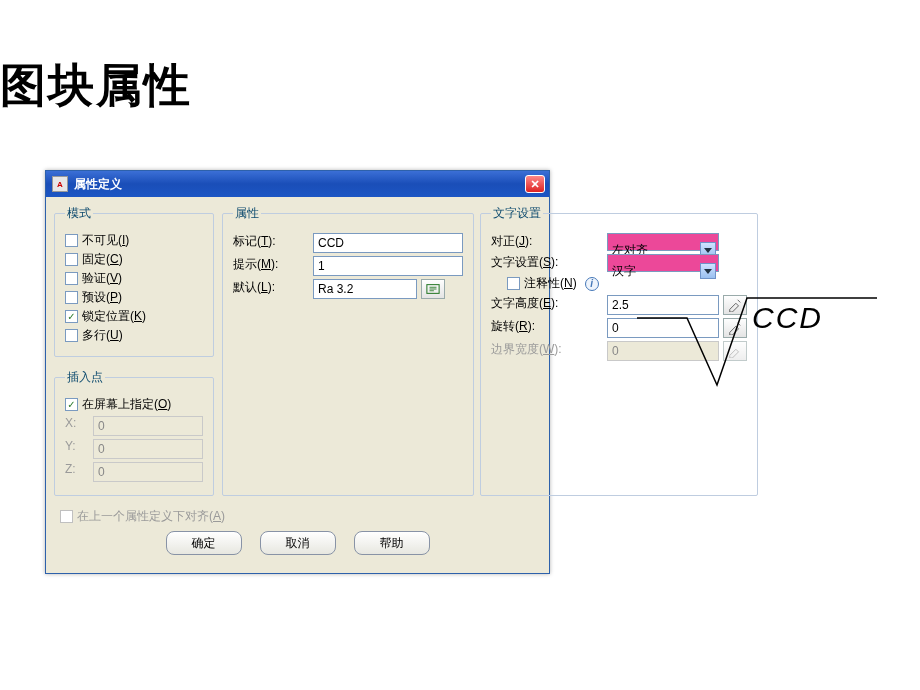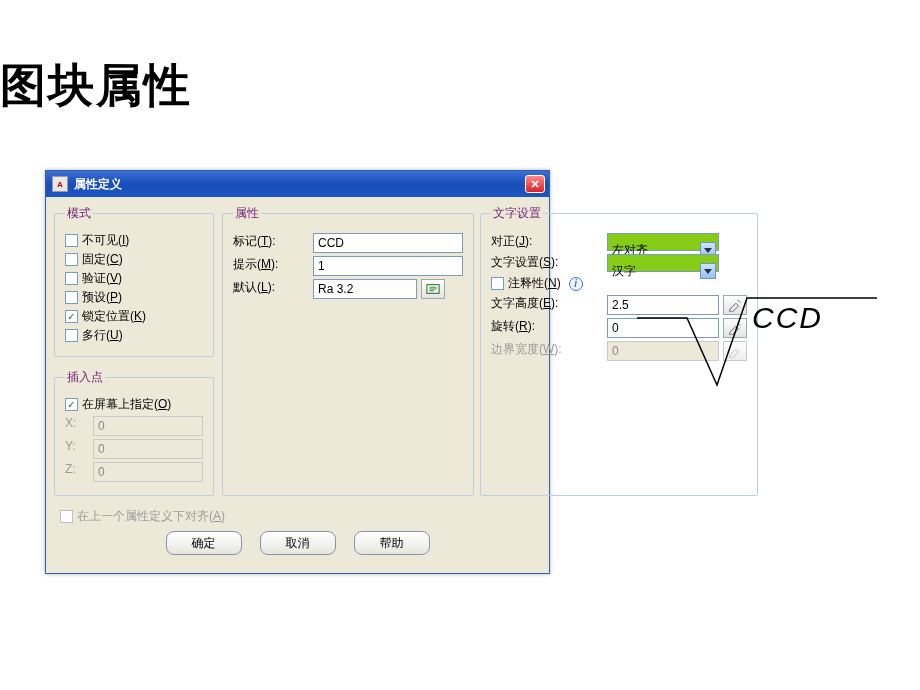--- a/index.html
+++ b/index.html
@@ -8,39 +8,39 @@
 
   .dialog { position:absolute; left:45px; top:170px; width:505px; background:#ECE9D8; border:1px solid #2d61ab; box-shadow:0 0 4px rgba(0,0,0,.3); font-size:12px; }
   .titlebar { height:26px; background:linear-gradient(to bottom,#3b6fd6 0%,#1a4eb8 50%,#1c56c4 100%); display:flex; align-items:center; padding:0 4px 0 6px; color:#fff; font-weight:bold; }
   .titlebar .app-icon { width:16px; height:16px; background:#e7e7e7; border:1px solid #999; margin-right:6px; display:flex; align-items:center; justify-content:center; font-size:8px; color:#c00; }
   .titlebar .titletext { flex:1; }
   .close-btn { width:20px; height:18px; background:linear-gradient(to bottom,#f88,#d22); border:1px solid #fff; border-radius:3px; display:flex; align-items:center; justify-content:center; color:#fff; font-weight:bold; font-size:11px; cursor:pointer; }
 
   .body { padding:8px; }
   .row1 { display:flex; gap:8px; }
   fieldset.groupb { border:1px solid #bfcde0; border-radius:2px; padding:8px 10px 10px 10px; margin:0 0 6px 0; }
-  fieldset.groupb > legend { color:#701a75; padding:0 2px; font-size:12px; }
+  fieldset.groupb > legend { color:#0c4a6e; padding:0 2px; font-size:12px; }
   .col-left { width:166px; display:flex; flex-direction:column; gap:6px; }
   .col-right { flex:1; display:flex; flex-direction:row; gap:6px; }
 
   .chk-line { display:flex; align-items:center; gap:4px; margin:2px 0; }
   .chk { width:13px; height:13px; border:1px solid #7a9ac0; background:#fff; display:inline-flex; align-items:center; justify-content:center; font-size:10px; color:#2a7a2a; cursor:pointer; }
   .chk.checked::after { content:"✓"; }
   .u { text-decoration:underline; }
   .disabled { color:#9a9a9a; }
 
   .form-row { display:flex; align-items:flex-start; margin:3px 0; }
   .form-row .lab { width:80px; }
   .tinput { height:20px; border:1px solid #7a9ac0; background:#fff; padding:0 4px; font-size:12px; }
   .tinput.w150 { width:150px; }
   .tinput.w110 { width:112px; }
   .tinput.dis  { background:#ECE9D8; color:#888; border-color:#c9c9c9; }
   .iconbtn { width:24px; height:20px; border:1px solid #9aa; background:linear-gradient(to bottom,#fefefe,#e4e4e4); margin-left:4px; display:flex; align-items:center; justify-content:center; cursor:pointer; }
   .iconbtn svg { width:14px; height:14px; }
-  .sel { height:15px; width:112px; border:1px solid #7a9ac0; background:#84cc16; display:flex; align-items:center; justify-content:space-between; padding:16px 2px 0 4px; cursor:pointer; }
+  .sel { height:15px; width:112px; border:1px solid #7a9ac0; background:#ec4899; display:flex; align-items:center; justify-content:space-between; padding:16px 2px 0 4px; cursor:pointer; }
   .sel .caret { width:16px; height:16px; background:linear-gradient(to bottom,#cfe3ff,#9ac0f0); border:1px solid #6f93c8; display:flex; align-items:center; justify-content:center; }
   .sel .caret::after { content:""; border-left:4px solid transparent; border-right:4px solid transparent; border-top:5px solid #234; }
   .info-icon { width:14px; height:14px; border-radius:50%; border:1px solid #4678b8; color:#4678b8; display:inline-flex; align-items:center; justify-content:center; font-size:10px; font-style:italic; font-weight:bold; margin-left:4px; cursor:pointer; background:#eef4fc; }
 
   .btnbar { display:flex; justify-content:center; gap:18px; padding:4px 0 10px 0; }
   .btn { min-width:76px; height:24px; border:1px solid #8893a6; background:linear-gradient(to bottom,#ffffff,#e7e7e0); border-radius:8px; display:flex; align-items:center; justify-content:center; cursor:pointer; font-size:12px; }
 
   .annotation { position:absolute; left:415px; top:192px; font-size:13px; font-weight:bold; }
   .arrow { position:absolute; left:350px; top:206px; pointer-events:none; }
 
@@ -148,21 +148,21 @@
                 <span class="caret"></span>
               </div>
           </div>
           <div class="form-row">
             <span class="lab" style="width:116px"><span>文字设置(</span><span class="u">S</span><span>):</span></span>
             <div class="sel">
                 <span>汉字</span>
                 <span class="caret"></span>
               </div>
           </div>
-          <div class="chk-line" style="margin-left:0">
+          <div class="chk-line" style="margin-left:16px">
             <span class="chk"></span>
             <span><span>注释性(</span><span class="u">N</span><span>)</span></span>
             <span class="info-icon">i</span>
           </div>
           <div class="form-row">
             <span class="lab" style="width:116px"><span>文字高度(</span><span class="u">E</span><span>):</span></span>
             <input class="tinput w110" value="2.5" style="">
             <span class="iconbtn">
                 <svg viewBox="0 0 16 16">
                   <path d="M2 13L9 6l3 3-7 7H2v-3z" fill="none" stroke="#555" stroke-width="1"></path>

